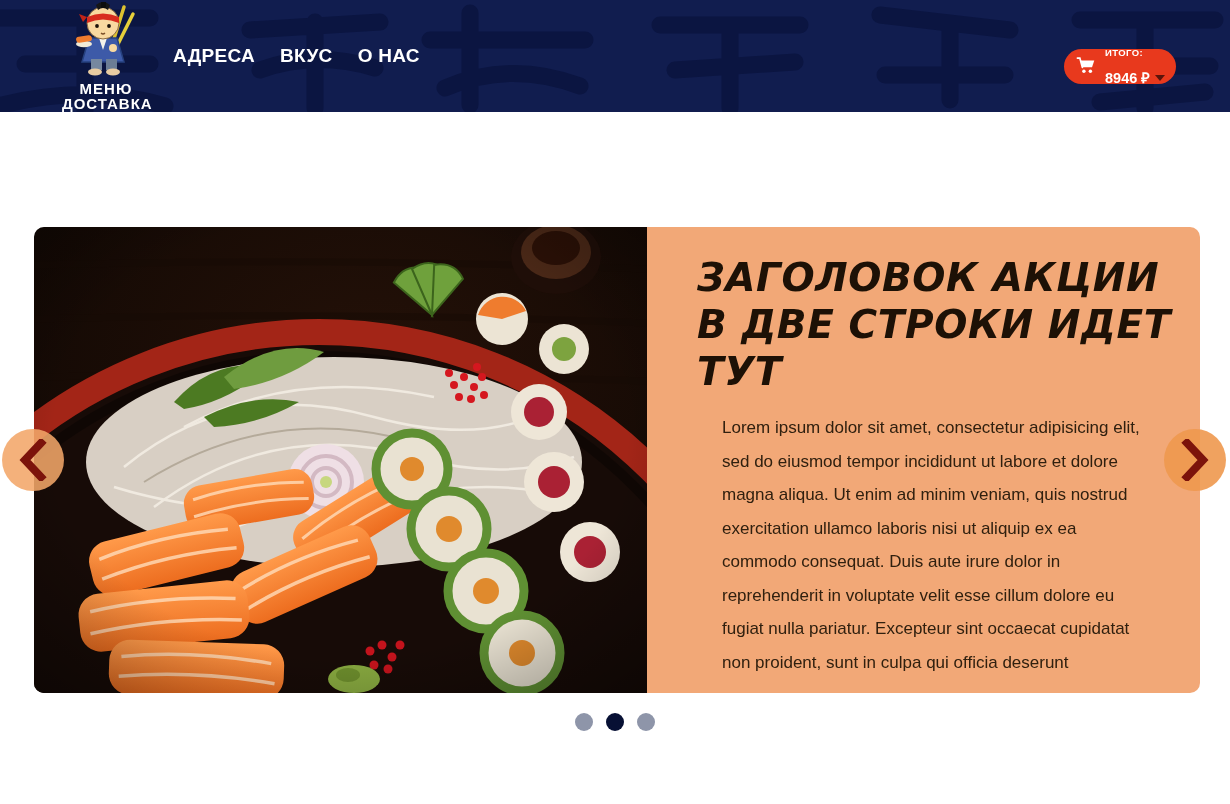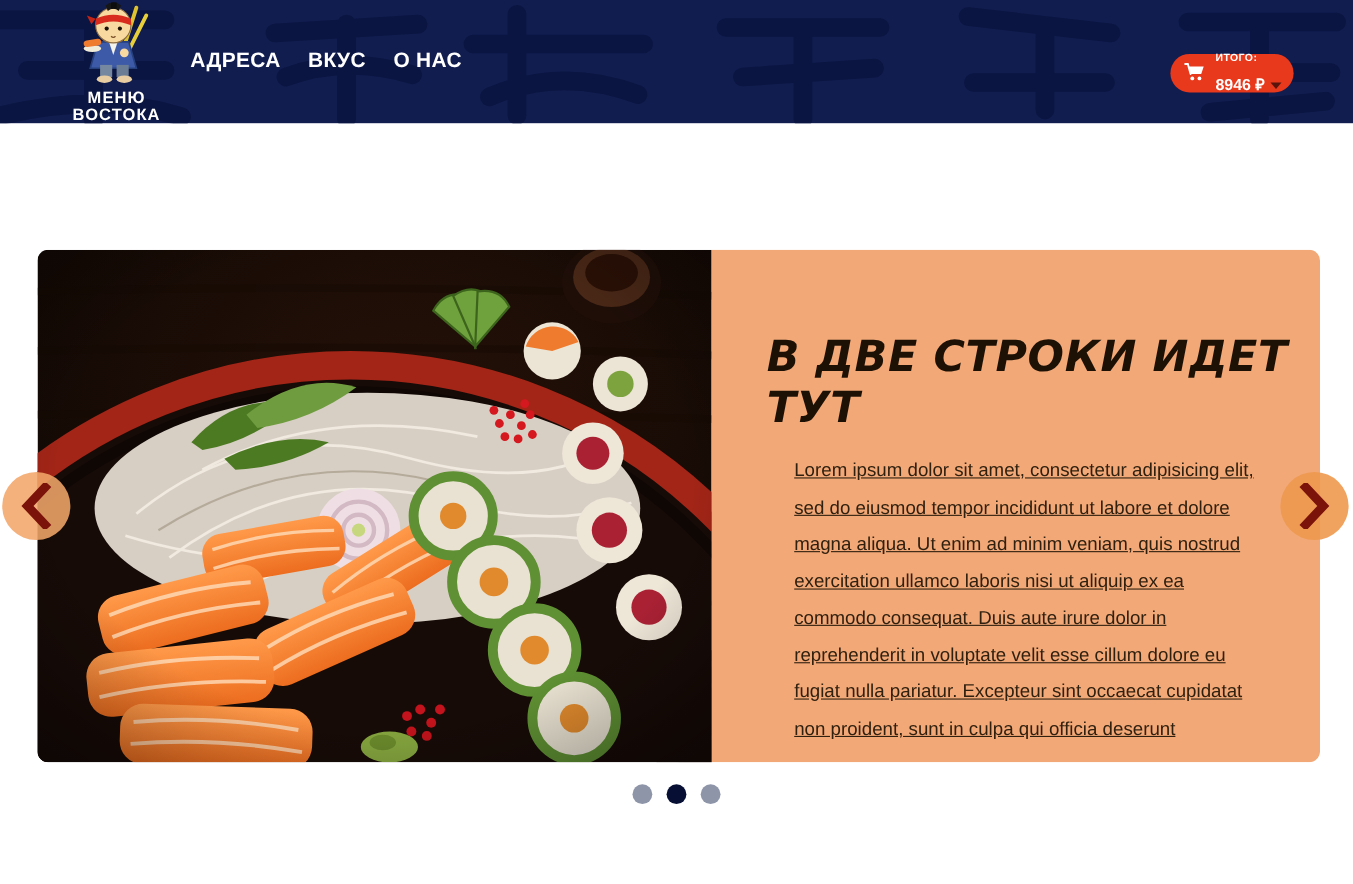--- a/index.html
+++ b/index.html
@@ -24,21 +24,21 @@
   .cart-total-row{display:flex;align-items:center;gap:5px;margin-top:14px;}
   .cart-total{font-size:14.5px;color:#fff;font-weight:bold;font-family:"Liberation Sans",sans-serif;}
   .caret-down{width:0;height:0;border-left:5px solid transparent;border-right:5px solid transparent;border-top:6px solid #5a140b;}
 
   
   .promo-slider{position:absolute;left:34px;top:227px;width:1166px;height:466px;border-radius:10px;overflow:hidden;}
   .promo-photo-box{position:absolute;left:0;top:0;width:613px;height:466px;}
   .promo-panel{position:absolute;left:613px;top:0;width:553px;height:466px;background:#f2a877;}
   .promo-title{margin:27px 0 0 50px;font-size:39px;line-height:47px;color:#1d1106;
                font-style:italic;font-weight:bold;letter-spacing:.6px;font-family:"DejaVu Sans",sans-serif;}
-  .promo-body{margin:16px 0 0 75px;width:428px;font-size:17px;line-height:33.5px;color:#30200f;text-decoration:underline;}
+  .promo-body{margin:16px 0 0 75px;width:428px;font-size:17px;line-height:33.5px;color:#30200f;}
 
   .arrow-btn{position:absolute;width:62px;height:62px;border-radius:50%;border:none;
              display:flex;align-items:center;justify-content:center;cursor:pointer;z-index:5;padding:0;}
   .arrow-prev{left:2px;top:429px;background:rgba(242,166,105,.88);}
   .arrow-next{left:1164px;top:429px;background:rgba(238,152,78,.9);}
 
   .slider-dots{position:absolute;left:0;top:713px;width:1230px;display:flex;justify-content:center;gap:13px;z-index:5;}
   .dot{width:18px;height:18px;border-radius:50%;background:#8e95a9;cursor:pointer;}
   .dot.active{background:#071034;}
 </style>
@@ -76,21 +76,21 @@
         <rect x="34" y="0" width="5" height="6" fill="#0d0d0d"></rect>
         <path d="M20 15 Q36 8 52 15 L52 21 Q36 14 20 21 Z" fill="#d82b1e"></path>
         <path d="M20 15 L12 12 L16 20 Z" fill="#c22417"></path>
         <circle cx="30" cy="24" r="1.9" fill="#1a1208"></circle>
         <circle cx="42" cy="24" r="1.9" fill="#1a1208"></circle>
         <path d="M34 31 Q36 33 38 31" stroke="#7a4e28" stroke-width="1.3" fill="none"></path>
         <circle cx="46" cy="46" r="4" fill="#f8d9a0"></circle>
       </svg>
       <div class="logo-text">
         <div>МЕНЮ</div>
-        <div>ВОСТОКА</div>
+        <div>ДОСТАВКА</div>
       </div>
     </div>
 
     <nav class="main-nav">
       <a href="#">АДРЕСА</a>
       <a href="#">ВКУС</a>
       <a href="#">О НАС</a>
     </nav>
 
 
@@ -254,21 +254,21 @@
         </g>
 
         <ellipse cx="320" cy="452" rx="26" ry="14" fill="#87a83f"></ellipse>
         <ellipse cx="314" cy="448" rx="12" ry="7" fill="#6c8c2c"></ellipse>
         <rect width="613" height="466" fill="url(#vinG)"></rect>
       </svg>
     </div>
 
     <div class="promo-panel">
       <h2 class="promo-title">
-        <br>
+        <span>ЗАГОЛОВОК АКЦИИ</span><br>
         <span>В ДВЕ СТРОКИ ИДЕТ ТУТ</span>
       </h2>
       <p class="promo-body">Lorem ipsum dolor sit amet, consectetur adipisicing elit, sed do eiusmod tempor incididunt ut labore et dolore magna aliqua. Ut enim ad minim veniam, quis nostrud exercitation ullamco laboris nisi ut aliquip ex ea commodo consequat. Duis aute irure dolor in reprehenderit in voluptate velit esse cillum dolore eu fugiat nulla pariatur. Excepteur sint occaecat cupidatat non proident, sunt in culpa qui officia deserunt</p>
     </div>
   </section>
 
   <button class="arrow-btn arrow-prev">
     <svg width="30" height="42" viewBox="0 0 30 42">
       <polyline points="23,4 7,21 23,38" fill="none" stroke="#7c130b" stroke-width="8" stroke-linecap="square"></polyline>
     </svg>

